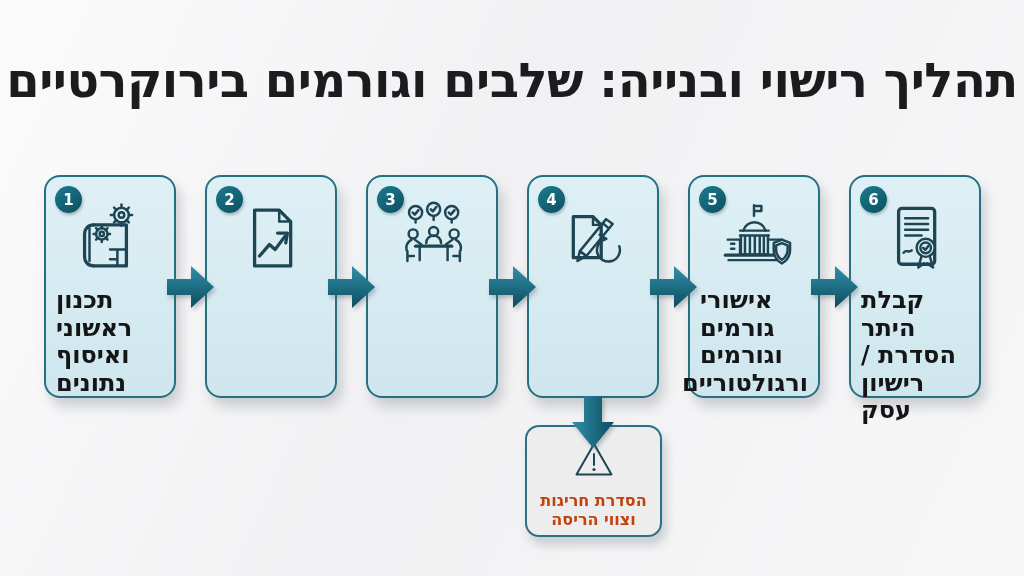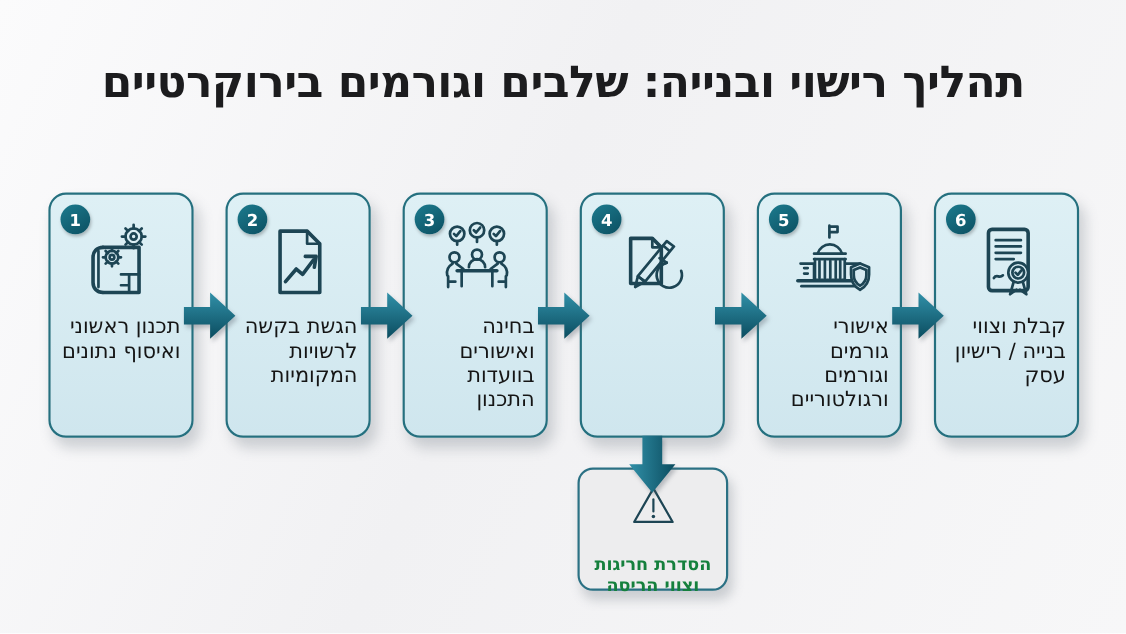--- a/index.html
+++ b/index.html
@@ -7,21 +7,21 @@
     width:1024px;height:576px;overflow:hidden;
     font-family:"DejaVu Sans","Liberation Sans",sans-serif;
   }
   .stage{
     position:relative;width:1024px;height:576px;
     background:linear-gradient(115deg,#fbfbfc 0%,#f1f1f3 45%,#f7f7f8 100%);
   }
   .title{
     position:absolute;top:52px;left:0;right:0;
     text-align:center;direction:rtl;
-    font-size:40px;font-weight:bold;color:#1c1c1e;
+    font-size:48px;font-weight:bold;color:#1c1c1e;
     letter-spacing:-0.5px;
   }
   .card{
     position:absolute;top:175px;width:132px;height:223px;
     box-sizing:border-box;
     border:2px solid #25707f;border-radius:16px;
     background:linear-gradient(180deg,#def0f5 0%,#cfe6ee 100%);
     box-shadow:5px 9px 12px rgba(110,120,130,0.30);
   }
   .card-1{left:44px;}  .card-2{left:205px;} .card-3{left:366px;}
@@ -34,22 +34,22 @@
     display:flex;align-items:center;justify-content:center;
     box-shadow:1px 2px 3px rgba(0,0,0,0.25);
   }
   .icon-box{
     position:absolute;top:16px;left:0;right:0;height:90px;
     display:flex;align-items:center;justify-content:center;
   }
   .icon-box svg{width:82px;height:82px;}
   .step-label{
     position:absolute;top:110px;left:10px;right:10px;
-    text-align:right;direction:rtl;
-    font-size:19px;font-weight:normal;line-height:1.15;color:#151515;
+    text-align:left;direction:rtl;
+    font-size:24px;font-weight:bold;line-height:1.15;color:#151515;
   }
   .arrow{position:absolute;top:264px;width:48px;height:46px;z-index:3;
     filter:drop-shadow(2px 3px 2px rgba(80,90,100,0.35));}
   .arrow-1{left:167px;} .arrow-2{left:328px;} .arrow-3{left:489px;}
   .arrow-4{left:650px;} .arrow-5{left:811px;}
   .down-arrow{position:absolute;left:570px;top:396px;width:46px;height:53px;z-index:3;
     filter:drop-shadow(2px 3px 2px rgba(80,90,100,0.35));}
   .warning-box{
     position:absolute;left:525px;top:425px;width:137px;height:112px;
     box-sizing:border-box;
@@ -57,23 +57,23 @@
     background:#ededee;
     box-shadow:4px 8px 10px rgba(110,120,130,0.30);
     z-index:2;
   }
   .warning-icon{
     position:absolute;top:8px;left:0;right:0;height:52px;
     display:flex;align-items:center;justify-content:center;
   }
   .warning-icon svg{width:50px;height:50px;}
   .warning-label{
-    position:absolute;top:76px;left:6px;right:6px;
+    position:absolute;top:64px;left:6px;right:6px;
     text-align:center;direction:rtl;
-    font-size:16px;font-weight:bold;line-height:1.2;color:#15803d;
+    font-size:16px;font-weight:bold;line-height:1.2;color:#c2410c;
   }
   .lineart{stroke:#1d4554;fill:none;stroke-width:4;stroke-linecap:round;stroke-linejoin:round;}
   .lineart-thin{stroke:#1d4554;fill:none;stroke-width:3;stroke-linecap:round;stroke-linejoin:round;}
   .maskfill{fill:#d6eaf1;}
 </style>
 </head>
 <body>
 
 <div class="stage">
 
@@ -101,21 +101,20 @@
   <div class="card card-2">
     <div class="badge">2</div>
     <div class="icon-box">
       <svg viewBox="0 0 100 100">
         <path class="lineart" d="M30 16 H60 L74 30 V84 H30 Z"></path>
         <path class="lineart-thin" d="M60 16 V30 H74"></path>
         <path class="lineart" d="M36 72 L48 58 L55 64 L67 48"></path>
         <path class="lineart" d="M58 44 L70 44 L68 56"></path>
       </svg>
     </div>
-    <div class="step-label">הגשת בקשה לרשויות המקומיות</div>
   </div>
 
   <div class="card card-3">
     <div class="badge">3</div>
     <div class="icon-box">
       <svg viewBox="0 0 100 100">
         <circle class="lineart-thin" cx="30" cy="19" r="8"></circle>
         <path class="lineart-thin" d="M26.5 19 l2.5 2.5 l4.5 -5.5"></path>
         <path class="lineart-thin" d="M30 27 v4"></path>
         <circle class="lineart-thin" cx="52" cy="15" r="8"></circle>
@@ -129,21 +128,20 @@
         <circle class="lineart-thin" cx="27" cy="45" r="5.5"></circle>
         <path class="lineart-thin" d="M25 52 c-5 3 -7 8 -6 13 M29 52 l8 6"></path>
         <path class="lineart-thin" d="M20 66 v12 M20 72 h8"></path>
         <circle class="lineart-thin" cx="77" cy="45" r="5.5"></circle>
         <path class="lineart-thin" d="M79 52 c5 3 7 8 6 13 M75 52 l-8 6"></path>
         <path class="lineart-thin" d="M84 66 v12 M84 72 h-8"></path>
         <path class="lineart" d="M30 60 H74"></path>
         <path class="lineart-thin" d="M35 61 v16 M69 61 v16"></path>
       </svg>
     </div>
-    <div class="step-label">בחינה ואישורים בוועדות התכנון</div>
   </div>
 
   <div class="card card-4">
     <div class="badge">4</div>
     <div class="icon-box">
       <svg viewBox="0 0 100 100">
         <path class="lineart" d="M26 24 H50 L60 34 V74 H26 Z"></path>
         <path class="lineart-thin" d="M50 24 V34 H60"></path>
         <path class="lineart-thin" d="M34 66 L66 27 L74 33 L42 72 Z"></path>
         <path class="lineart-thin" d="M34 66 L31 78 L42 72 Z"></path>
@@ -180,21 +178,21 @@
       <svg viewBox="0 0 100 100">
         <rect class="lineart" x="30" y="14" width="44" height="68" rx="4"></rect>
         <path class="lineart-thin" d="M38 26 H66 M38 33 H66 M38 40 H66 M38 47 H58"></path>
         <path class="lineart-thin" d="M36 68 c3 -5 6 1 10 -3"></path>
         <circle class="maskfill lineart-thin" cx="63" cy="62" r="11"></circle>
         <circle class="lineart-thin" cx="63" cy="62" r="6.5"></circle>
         <path class="lineart-thin" d="M60 62 l2.5 2.5 l4 -5"></path>
         <path class="lineart-thin" d="M58 72 L54 86 L61 81 M68 72 L72 86 L65 81"></path>
       </svg>
     </div>
-    <div class="step-label">קבלת וצווי בנייה / רישיון עסק</div>
+    <div class="step-label">קבלת היתר הסדרת / רישיון עסק</div>
   </div>
 
   <svg class="arrow arrow-1" viewBox="0 0 48 46">
     <defs>
         <linearGradient id="ag1" x1="0" y1="0" x2="0" y2="1">
       <stop offset="0" stop-color="#3190a8"></stop>
           <stop offset="1" stop-color="#0b4c5f"></stop>
         </linearGradient>
       </defs>
     <polygon points="0,15 24,15 24,2 47,23 24,44 24,31 0,31" fill="url(#ag1)"></polygon>

